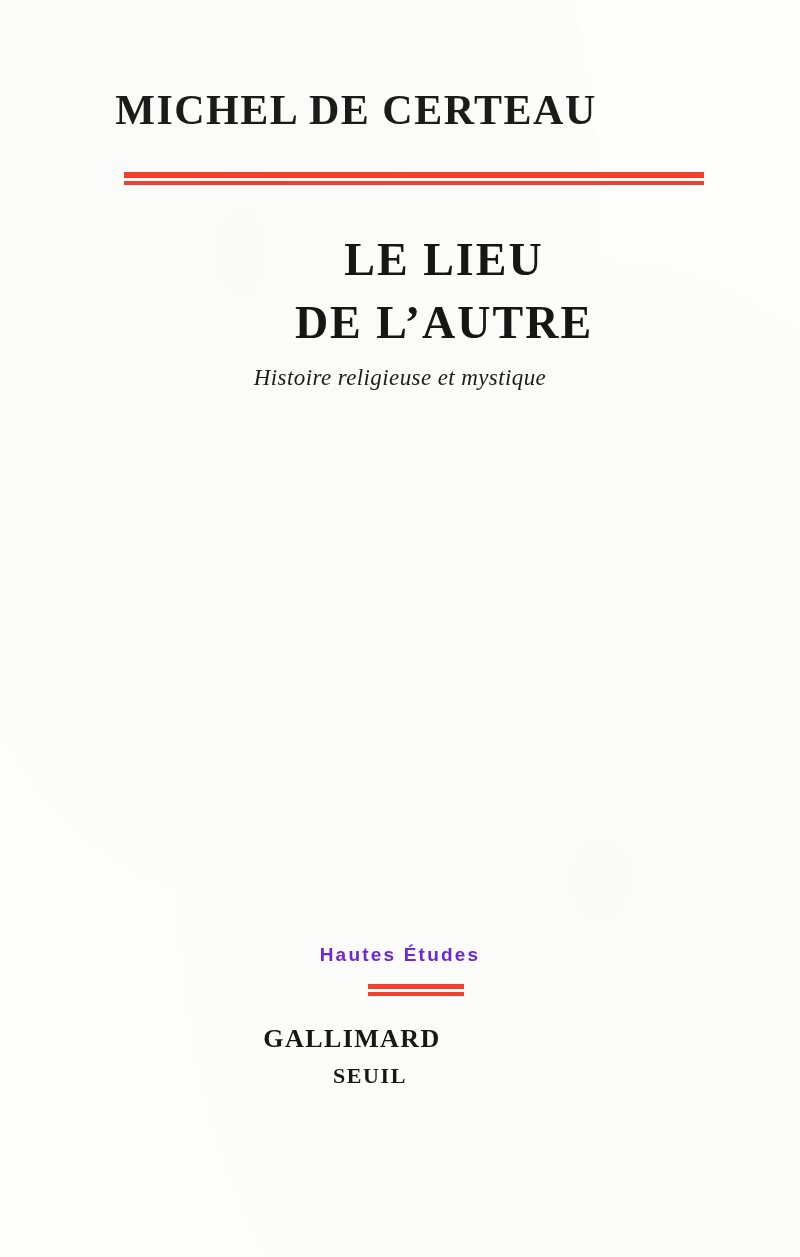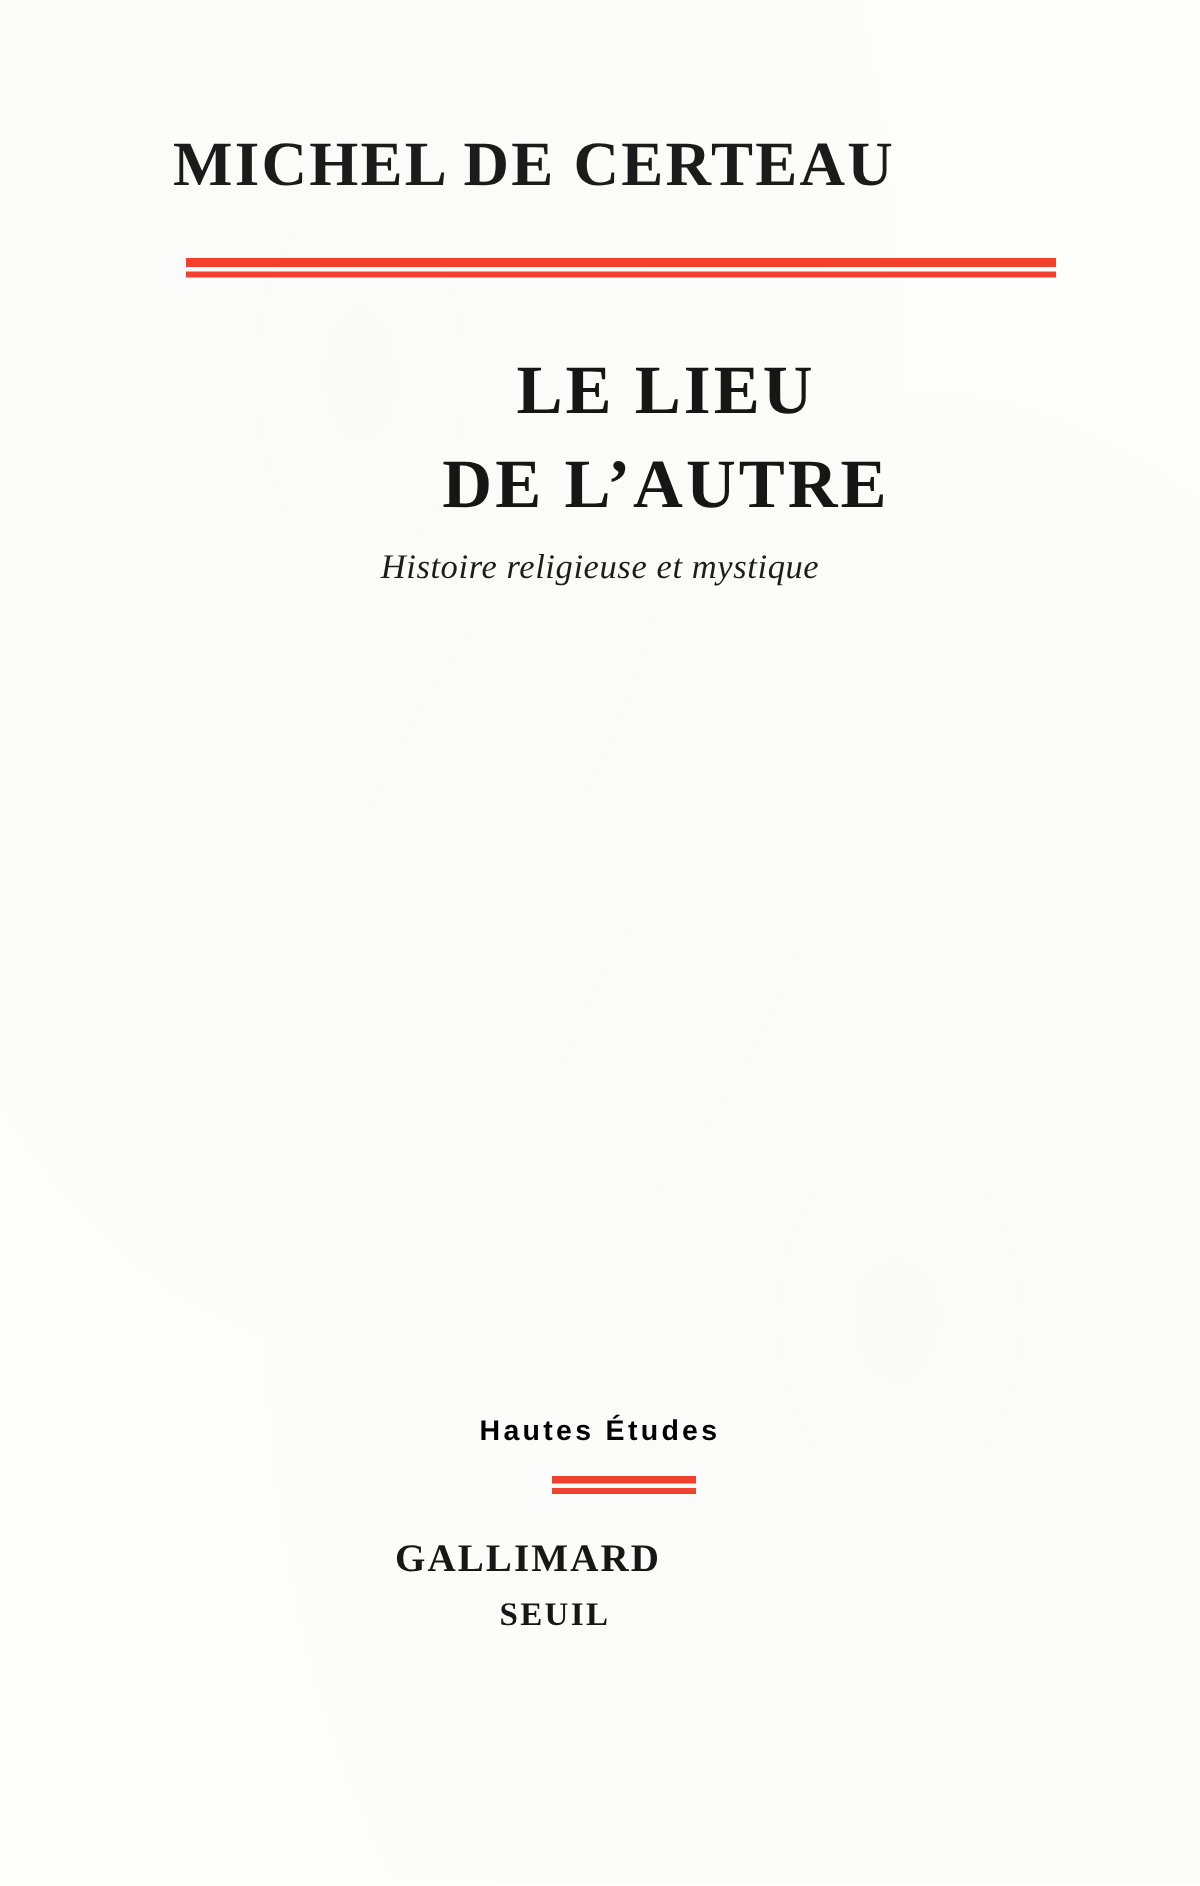--- a/index.html
+++ b/index.html
@@ -105,21 +105,21 @@
   .series {
     position: absolute;
     top: 944px;
     left: 0;
     width: 800px;
     text-align: center;
     font-family: "Liberation Sans", sans-serif;
     font-size: 19px;
     font-weight: 700;
     letter-spacing: 2.2px;
-    color: #000000;
+    color: #6d28d9;
   }
 
   .rule-series {
     position: absolute;
     top: 984px;
     left: 368px;
     width: 96px;
     height: 13px;
   }
   .rule-series .bar-a {

